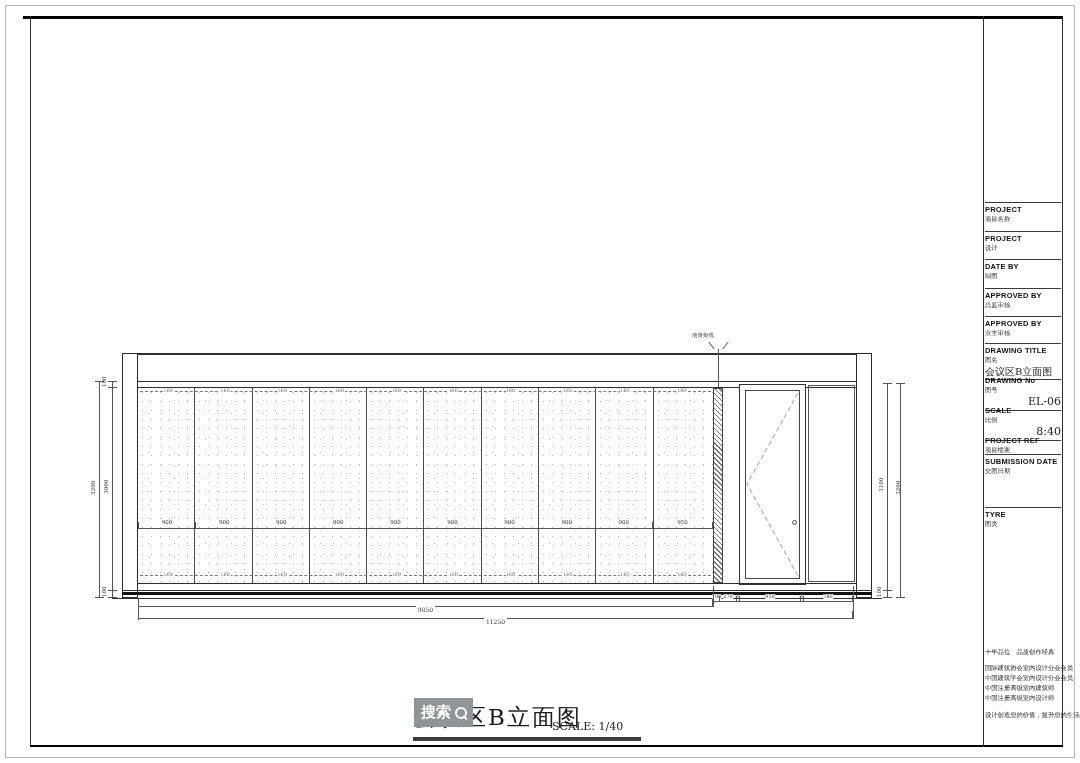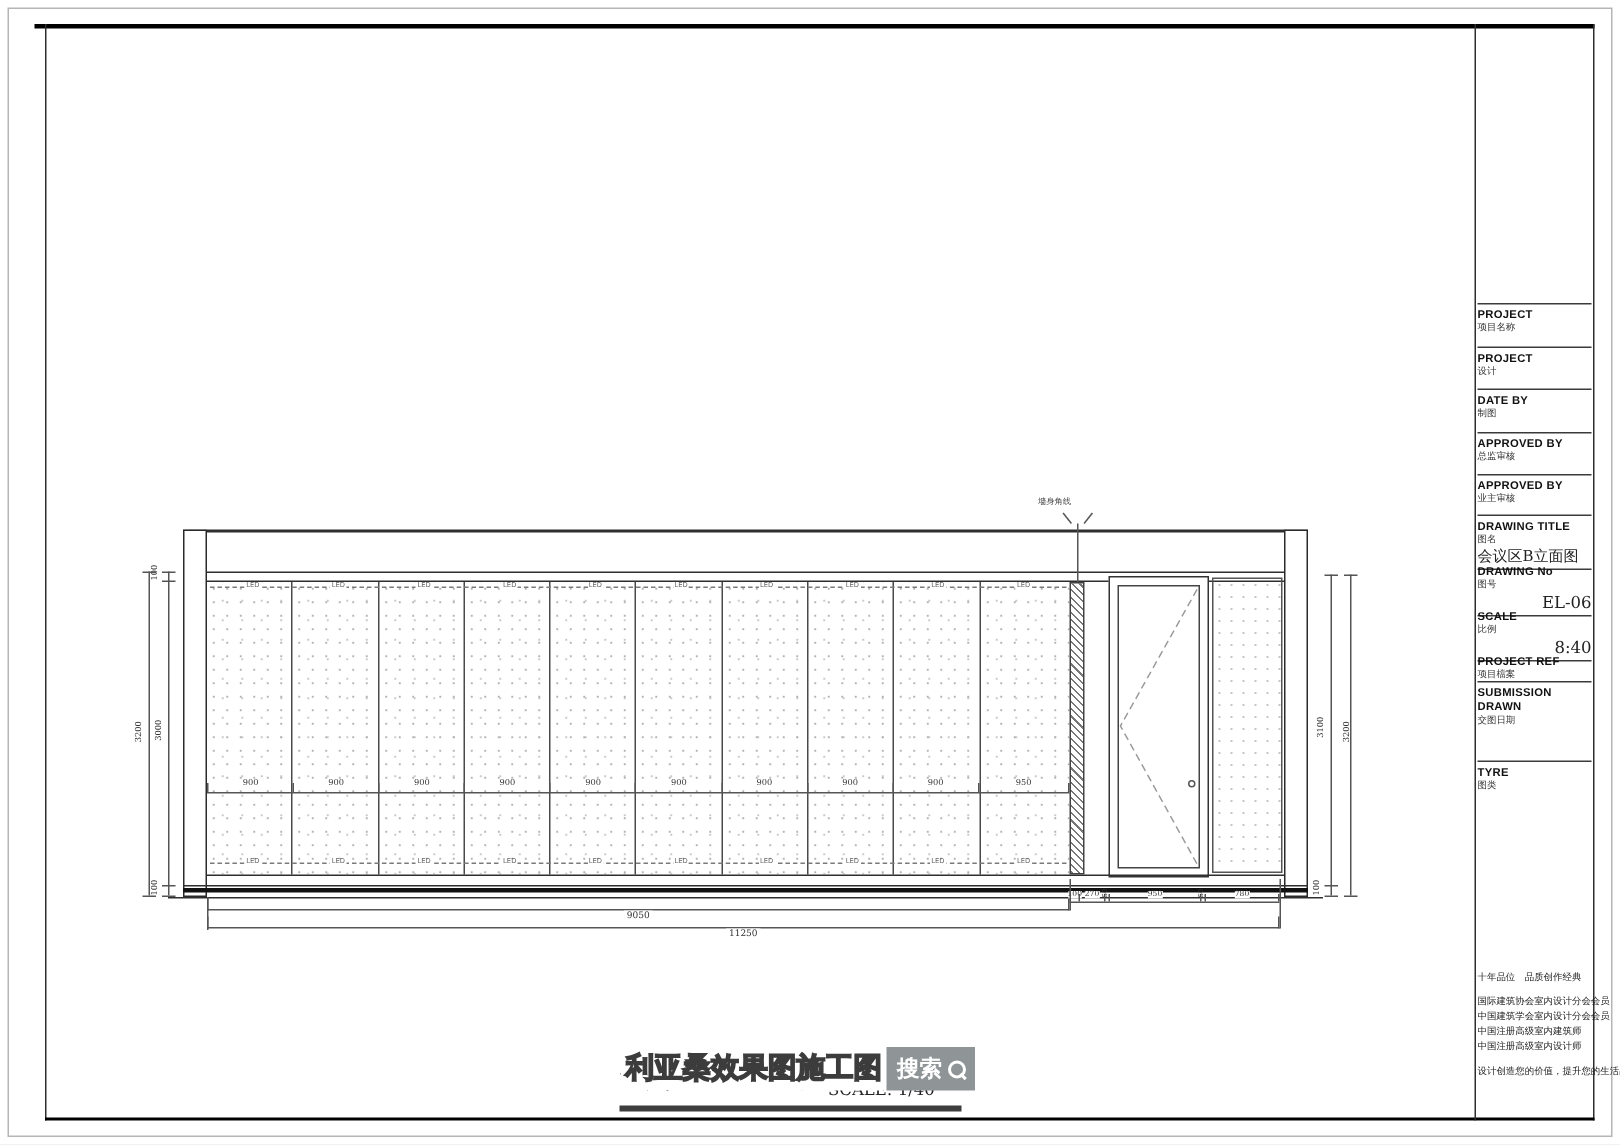--- a/index.html
+++ b/index.html
@@ -243,21 +243,20 @@
   <div class="dimlabel rot" style="left:874px;top:589px;">100</div>
   <div class="dln" style="left:900px;top:383px;width:1px;height:214px;"></div>
   <div class="tick" style="left:896px;top:383px;width:9px;height:1px;"></div>
   <div class="tick" style="left:896px;top:597px;width:9px;height:1px;"></div>
   <div class="dimlabel rot" style="left:892px;top:485px;">3200</div>
 
   <div id="view-title">会议区B立面图</div>
   <div id="view-scale">SCALE: 1/40</div>
   <div id="title-underline"></div>
   <div id="watermark">
-    <span id="wm-text">利亚桑效果图施工图</span>
     <span id="wm-search">
       <span>搜索</span>
       <span class="mag"></span>
     </span>
   </div>
 
   <div class="sect ruled" style="top:202px;">
     <div class="tb-en">PROJECT</div>
     <div class="tb-zh">项目名称</div>
   </div>
@@ -290,21 +289,21 @@
   <div class="sect" style="top:404px;">
     <div class="tb-en">SCALE</div>
     <div class="tb-zh">比例</div>
     <div class="tb-val right">8:40</div>
   </div>
   <div class="sect" style="top:434px;">
     <div class="tb-en">PROJECT REF</div>
     <div class="tb-zh">项目檔案</div>
   </div>
   <div class="sect ruled" style="top:454px;">
-    <div class="tb-en">SUBMISSION DRAWN</div>
+    <div class="tb-en">SUBMISSION DATE</div>
     <div class="tb-zh">交图日期</div>
   </div>
   <div class="sect ruled" style="top:507px;">
     <div class="tb-en">TYRE</div>
     <div class="tb-zh">图类</div>
   </div>
 
   <div class="foot" style="top:648px;font-family:'DejaVu Serif',serif;">十年品位　品质创作经典</div>
   <div class="foot" style="top:664px;">国际建筑协会室内设计分会会员</div>
   <div class="foot" style="top:674px;">中国建筑学会室内设计分会会员</div>

